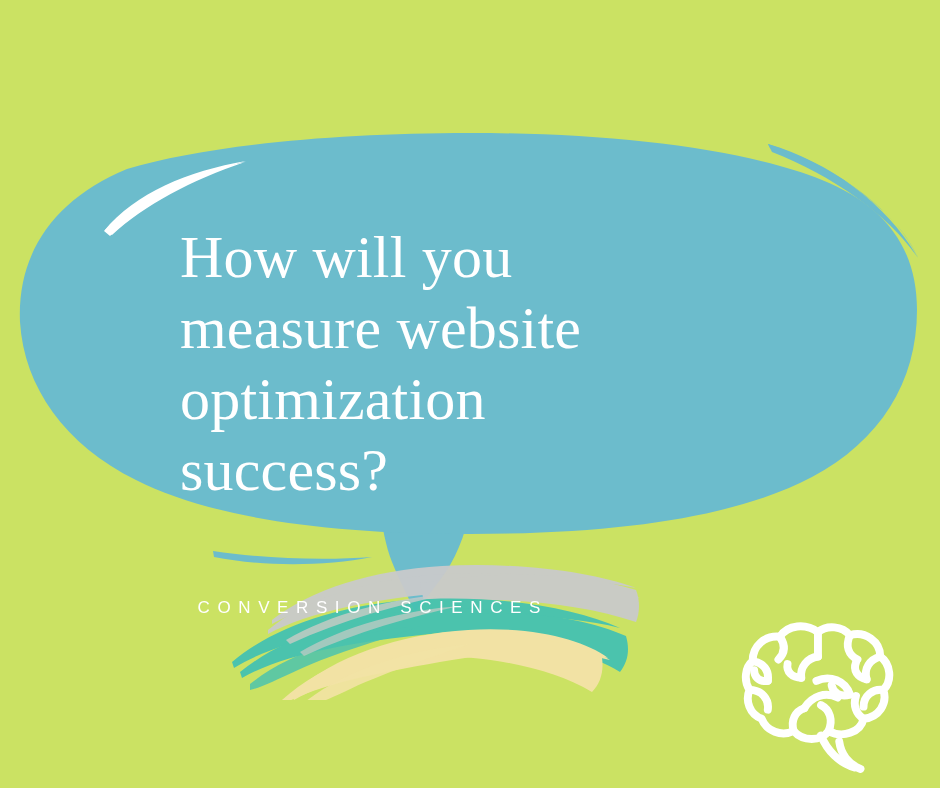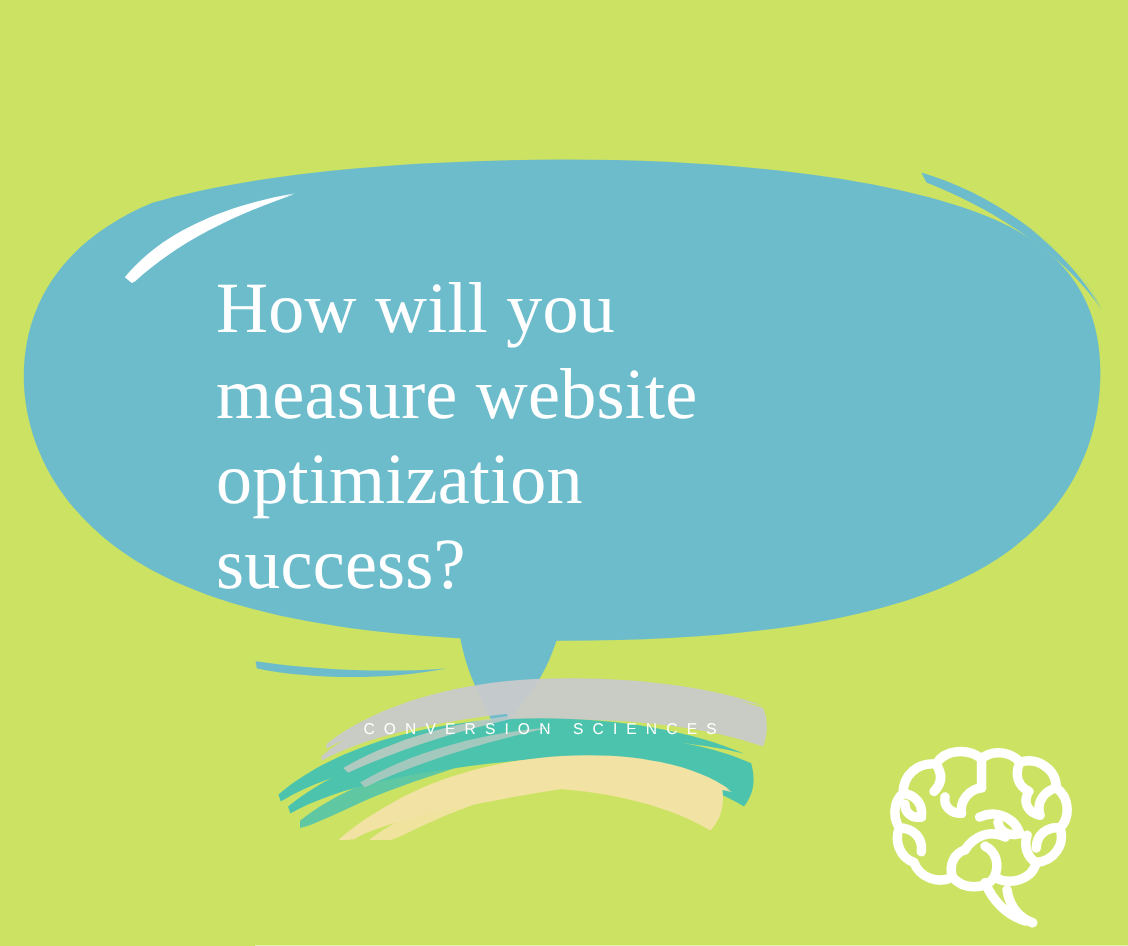--- a/index.html
+++ b/index.html
@@ -36,27 +36,26 @@
     line-height: 71px;
     font-weight: 400;
     letter-spacing: 0.2px;
     white-space: pre-line;
     z-index: 5;
     pointer-events: none;
     margin-top: 44px;
   }
   .brandmark {
     position: absolute;
-    left: 180px;
+    left: 190px;
     top: 598px;
     width: 540px;
-    text-align: center;
     color: #ffffff;
     font-family: "Liberation Sans", sans-serif;
-    font-size: 13px;
+    font-size: 17px;
     line-height: 20px;
     font-weight: 400;
     letter-spacing: 7.6px;
     text-indent: 7.6px;
     z-index: 6;
   }
 </style>
 </head>
 <body>
 

